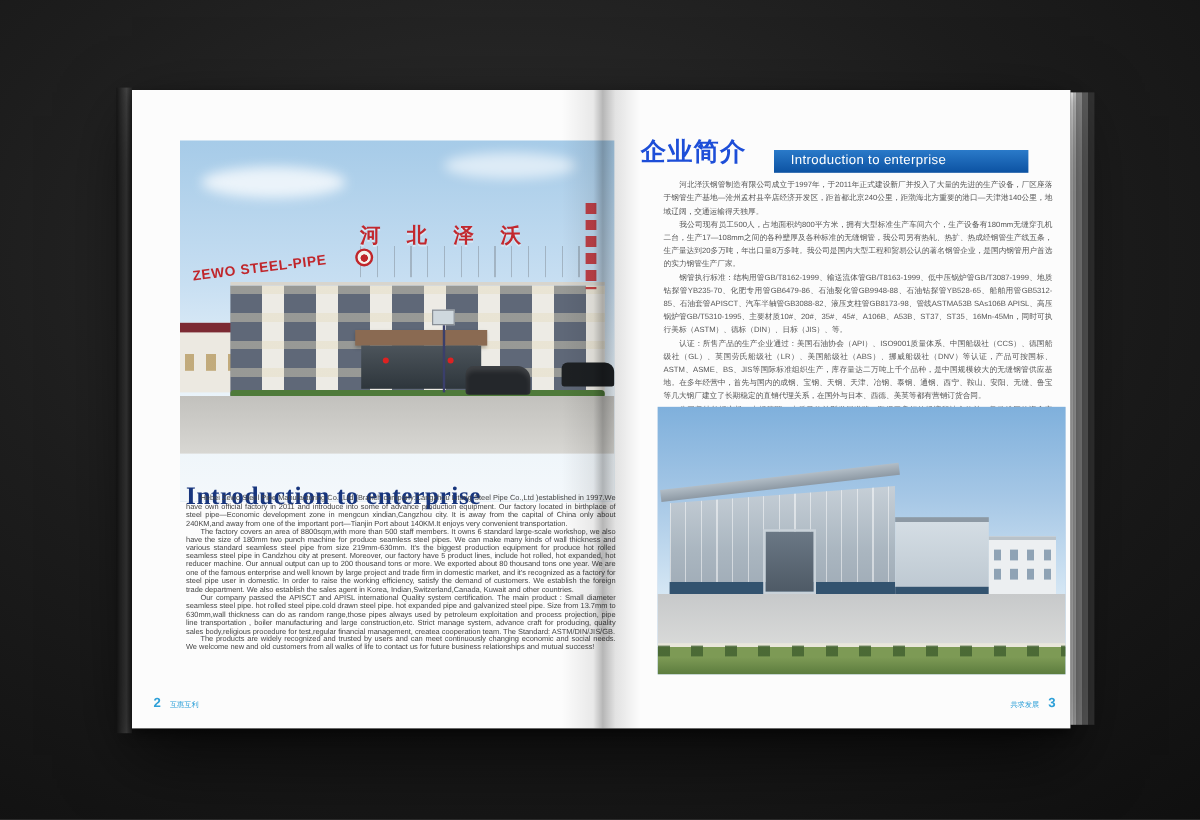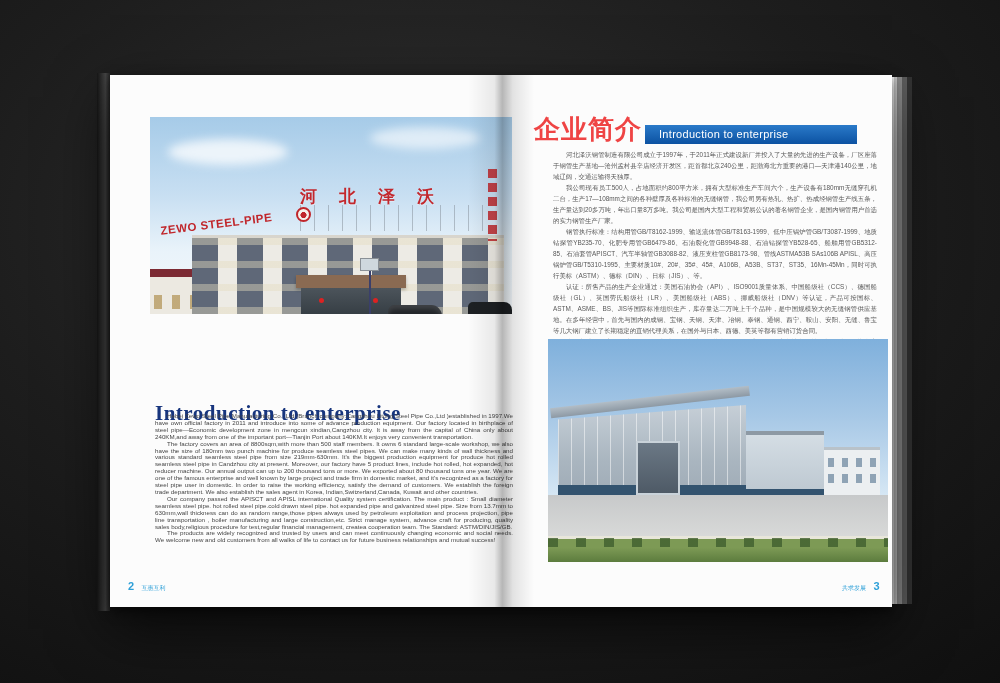--- a/index.html
+++ b/index.html
@@ -10,21 +10,21 @@
   .book{position:absolute;left:97px;top:73px;width:815px;height:542px;}
   .cover-left{position:absolute;left:0;top:0;width:13px;height:538px;
     background:linear-gradient(90deg,#171717,#474747 65%,#262626);}
   .pages{position:absolute;left:13px;top:2px;width:782px;height:532px;background:#fcfcfc;
     box-shadow:0 22px 55px rgba(0,0,0,.65), 0 4px 10px rgba(0,0,0,.5);}
   .edge-right{position:absolute;left:795px;top:4px;width:20px;height:527px;
     background:linear-gradient(90deg,#ffffff 0 2px,#cccccc 2px 5px,#8d8d8d 5px 10px,#5e5e5e 10px 15px,#333333 15px 20px);}
   .gutter{position:absolute;left:358px;top:0;width:66px;height:100%;z-index:9;pointer-events:none;
     background:linear-gradient(90deg,rgba(0,0,0,0) 0%,rgba(0,0,0,.08) 40%,rgba(0,0,0,.28) 52%,rgba(0,0,0,.10) 68%,rgba(0,0,0,0) 100%);}
   
-  .photo-factory{position:absolute;left:40px;top:42px;width:362px;height:197px;overflow:hidden;background:#cfe3f3;}
+  .photo-factory{position:absolute;left:40px;top:42px;width:362px;height:301px;overflow:hidden;background:#cfe3f3;}
   .pf-sky{position:absolute;inset:0;background:linear-gradient(180deg,#a6cbe8 0%,#c8dff2 40%,#e9f3fa 68%,#f4f8fb 100%);}
   .pf-cloud{position:absolute;background:#fff;border-radius:50%;filter:blur(5px);opacity:.75;}
   .pf-cloud.c1{left:18px;top:22px;width:120px;height:26px;}
   .pf-cloud.c2{left:220px;top:10px;width:110px;height:22px;opacity:.6;}
   .pf-annex{position:absolute;left:0;top:152px;width:62px;height:58px;background:#ece9e1;border-top:8px solid #7c2a33;}
   .pf-annex-win{position:absolute;left:4px;top:18px;width:54px;height:14px;
     background:repeating-linear-gradient(90deg,#b79b62 0 8px,rgba(0,0,0,0) 8px 18px);opacity:.8;}
   .pf-facade{position:absolute;left:42px;top:118px;width:312px;height:96px;border-top:3px solid #d8d5cd;
     background:repeating-linear-gradient(90deg,#5f6878 0 26px,#edebe5 26px 45px);}
   .pf-windows{position:absolute;inset:0;opacity:.45;
@@ -53,22 +53,22 @@
   .pf-car{position:absolute;left:318px;top:185px;width:44px;height:20px;background:#1d2023;border-radius:5px 8px 2px 2px;}
   .left-heading{position:absolute;left:45px;top:309px;width:360px;color:#17357d;
     font-family:"Liberation Serif", serif;font-weight:bold;font-size:21px;letter-spacing:.5px;}
   .left-body{position:absolute;left:45px;top:338px;width:358px;color:#454545;
     font-size:6.2px;line-height:6.9px;text-align:justify;}
   .left-body p{margin:0;text-indent:12px;}
   .footer-left{position:absolute;left:18px;top:501px;color:#2ea0d8;}
   .footer-left .num{font-size:11px;font-weight:bold;}
   .footer-left .cap{font-size:6px;margin-left:3px;}
   
-  .right-title-cn{position:absolute;left:424px;top:37px;width:160px;color:#ef4444;
-    font-weight:bold;font-size:26px;letter-spacing:1px;white-space:nowrap;}
+  .right-title-cn{position:absolute;left:424px;top:37px;width:160px;color:#1d4ed8;
+    font-weight:bold;font-size:21px;letter-spacing:1px;white-space:nowrap;}
   .right-title-bar{position:absolute;left:535px;top:50px;width:212px;height:19px;
     background:linear-gradient(180deg,#2a7ac9 0%,#0c52a2 100%);color:#fff;font-size:11px;
     line-height:19px;padding-left:14px;letter-spacing:.3px;}
   .right-body{position:absolute;left:443px;top:74px;width:324px;color:#575757;
     font-size:6.4px;line-height:11px;text-align:justify;}
   .right-body p{margin:0;text-indent:13px;}
   .photo-warehouse{position:absolute;left:438px;top:264px;width:340px;height:223px;overflow:hidden;background:#aac9e6;}
   .pw-sky{position:absolute;inset:0;background:linear-gradient(180deg,#7fb0dc 0%,#a7c8e6 35%,#dcebf6 75%,#eef4fa 100%);}
   .pw-roof{position:absolute;left:2px;top:58px;width:200px;height:10px;transform:rotate(-6.5deg);
     background:linear-gradient(180deg,#b2bdc6,#8d99a4);}

